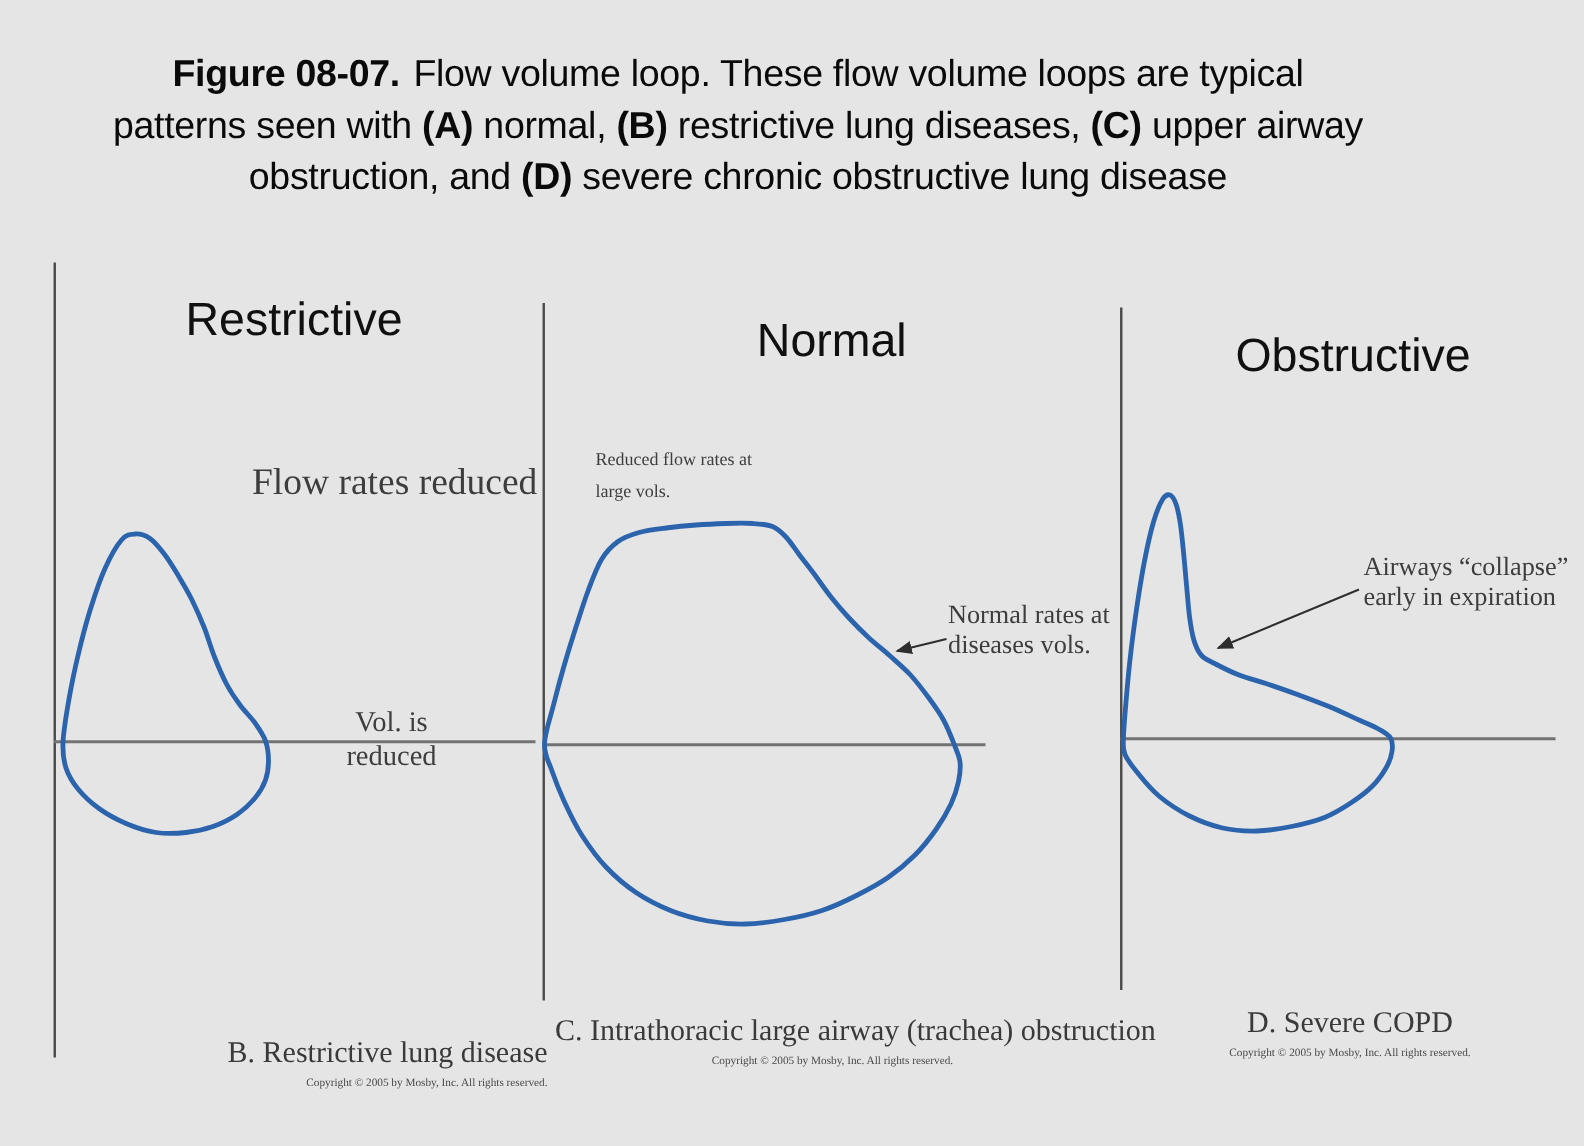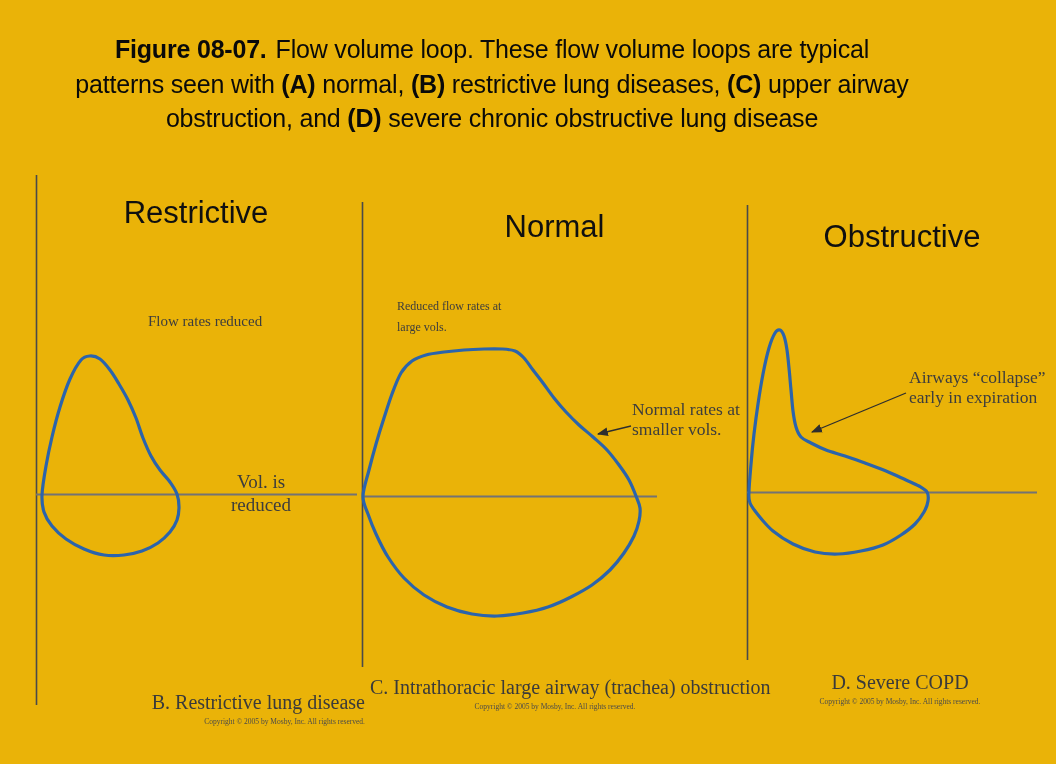--- a/index.html
+++ b/index.html
@@ -1,33 +1,33 @@
 <!DOCTYPE html>
 <html><head>
 <meta charset="utf-8">
 <style>
   html,body{margin:0;padding:0;background:#ffffff;}
   body{width:1056px;height:764px;position:relative;font-family:"Liberation Sans",sans-serif;}
-  .page{position:absolute;left:0;top:0;width:1056px;height:764px;overflow:hidden;background:#eab308;}
+  .page{position:absolute;left:0;top:0;width:1056px;height:764px;overflow:hidden;background:#e5e5e5;}
 
   .title{position:absolute;top:32px;left:0;width:984px;text-align:center;
          font-size:25px;line-height:34.5px;color:#0a0a0a;letter-spacing:-0.2px;}
   .title .b{font-weight:bold;}
   .title .gap{margin-left:9px;}
 
   svg.diagram{position:absolute;left:0;top:0;}
 
   .hdr{position:absolute;font-size:31px;color:#101010;text-align:center;white-space:nowrap;}
   .hdr-restrictive{left:26px;top:195px;width:340px;}
   .hdr-normal{left:367px;top:209px;width:375px;}
   .hdr-obstructive{left:752px;top:219px;width:300px;}
 
   .ann{position:absolute;font-family:"Liberation Serif",serif;color:#3d3d3d;
        font-size:12px;line-height:21px;white-space:nowrap;}
-  .ann-flow-rates{left:148px;top:311px;font-size:15px;font-family:Liberation Serif, serif;}
+  .ann-flow-rates{left:168px;top:311px;font-size:25px;font-family:Liberation Serif, serif;}
   .ann-vol{left:211px;top:470px;width:100px;text-align:center;font-size:19px;line-height:23px;}
   .ann-reduced{left:397px;top:296px;}
   .ann-normal-rates{left:632px;top:399px;font-size:17.5px;line-height:20px;}
   .ann-airways{left:909px;top:367px;font-size:17.5px;line-height:20px;}
 
   .cap{position:absolute;font-family:"Liberation Serif",serif;color:#3a3a3a;text-align:center;}
   .cap .main{font-size:20px;white-space:nowrap;}
   .cap .copy{font-size:7.5px;margin-top:3px;color:#4a4a4a;white-space:nowrap;}
   .cap-b{left:55px;top:691px;width:310px;text-align:right;}
   .cap-c{left:370px;top:676px;width:370px;}
@@ -72,21 +72,21 @@
     <div>Vol. is</div>
     <div>reduced</div>
   </div>
 
   <div class="ann ann-reduced">
     <div>Reduced flow rates at</div>
     <div>large vols.</div>
   </div>
   <div class="ann ann-normal-rates">
     <div>Normal rates at</div>
-    <div>smaller vols.</div>
+    <div>diseases vols.</div>
   </div>
 
   <div class="ann ann-airways">
     <div>Airways “collapse”</div>
     <div>early in expiration</div>
   </div>
 
   <div class="cap cap-b">
     <div class="main">B. Restrictive lung disease</div>
     <div class="copy">Copyright © 2005 by Mosby, Inc. All rights reserved.</div>

